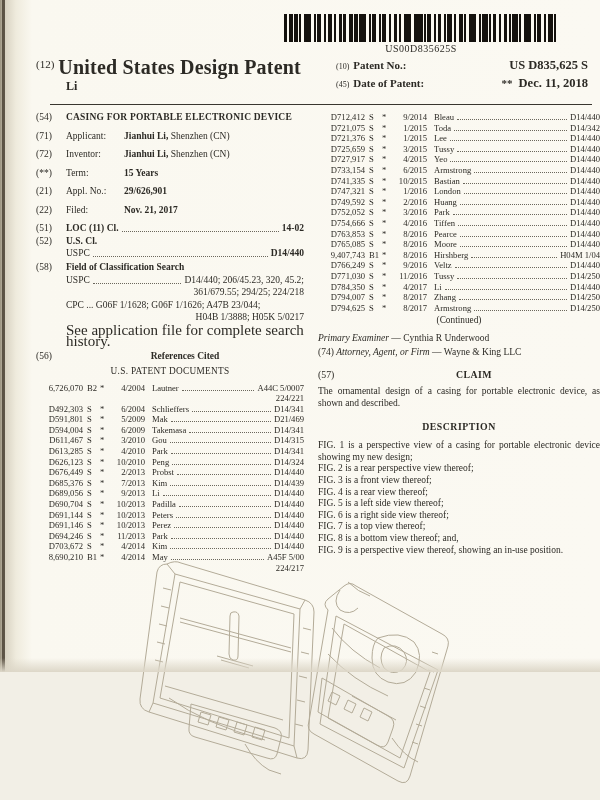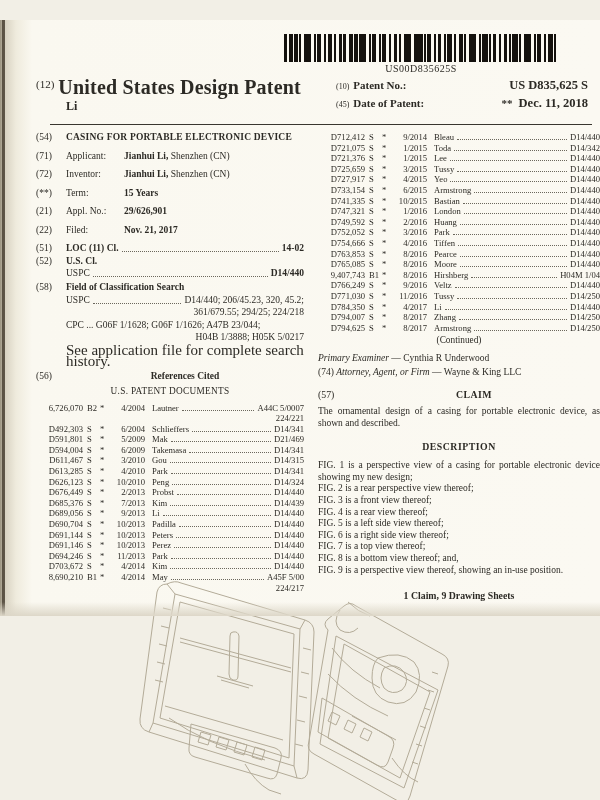--- a/index.html
+++ b/index.html
@@ -3,23 +3,22 @@
 <meta charset="utf-8">
 <style>
   html,body{margin:0;padding:0;}
   body{
     width:600px;height:800px;overflow:hidden;
     background:#f2efe6;
     font-family:"Liberation Serif","DejaVu Serif",serif;
     color:#2c2a25;
   }
   .photo{
-    position:relative;width:600px;height:596px;
+    position:relative;width:600px;height:672px;
     background:linear-gradient(90deg,#9a927f 0px,#d8d2c2 5px,#efebdd 16px,#faf8f0 32px,#fbf9f2 100%);
-    margin-top:20px;
   }
   .photo::before{
     content:"";position:absolute;left:2px;top:0;width:3px;height:100%;
     background:#4a4134;opacity:.85;
   }
   .photo::after{
     content:"";position:absolute;left:0;bottom:0;width:100%;height:14px;
     background:linear-gradient(0deg,#ddd7c8,rgba(221,215,200,0));
     pointer-events:none;
   }
@@ -570,21 +569,20 @@
           <div class="litem">FIG. 2 is a rear perspective view thereof;</div>
           <div class="litem">FIG. 3 is a front view thereof;</div>
           <div class="litem">FIG. 4 is a rear view thereof;</div>
           <div class="litem">FIG. 5 is a left side view thereof;</div>
           <div class="litem">FIG. 6 is a right side view thereof;</div>
           <div class="litem">FIG. 7 is a top view thereof;</div>
           <div class="litem">FIG. 8 is a bottom view thereof; and,</div>
           <div class="litem">FIG. 9 is a perspective view thereof, showing an in-use position.</div>
         </div>
 
-      <div class="sheets">1 Claim, 9 Drawing Sheets</div>
     </div>
   </div>
 
   <div class="figures">
 
     <div class="fig" style="left:105px;top:8px;">
       <svg width="240" height="250" viewBox="0 0 240 250">
         <path d="M62,16 Q70,12 76,15 L200,52 Q209,55 209,64 L203,202 Q202,213 192,210 L44,164 Q34,161 35,151 L52,24 Q54,16 62,16 Z"></path>
         <path d="M70,26 L195,61 L189,198 L48,155 Z"></path>
         <path d="M75,34 L189,66 L184,190 L55,150 Z"></path>

